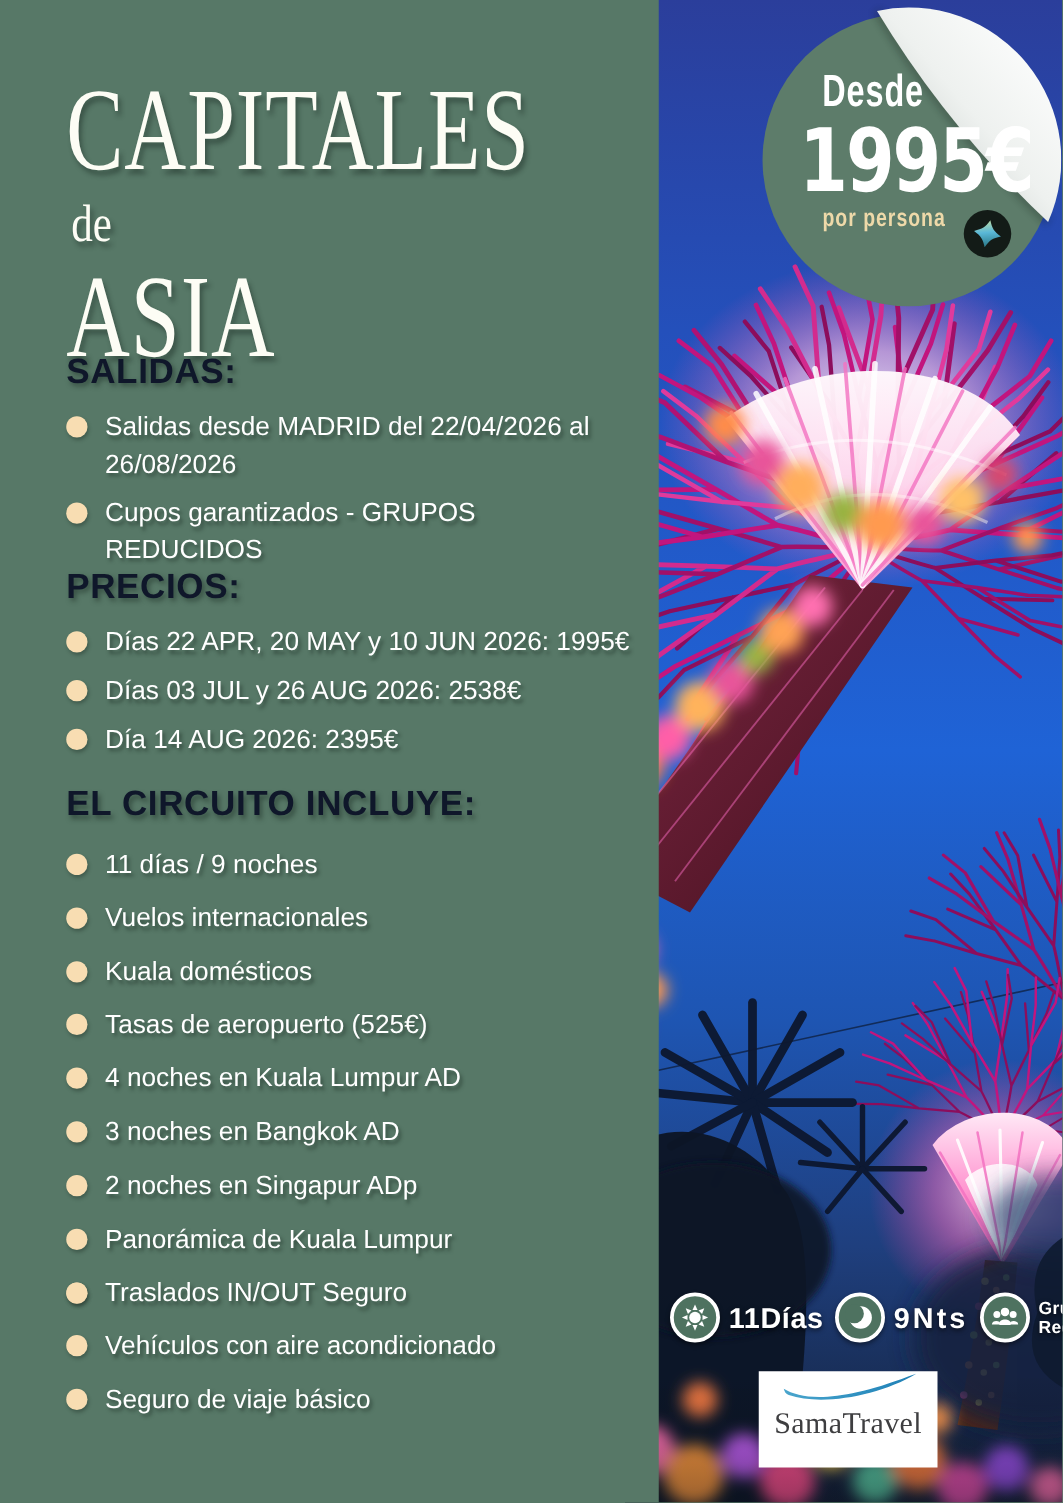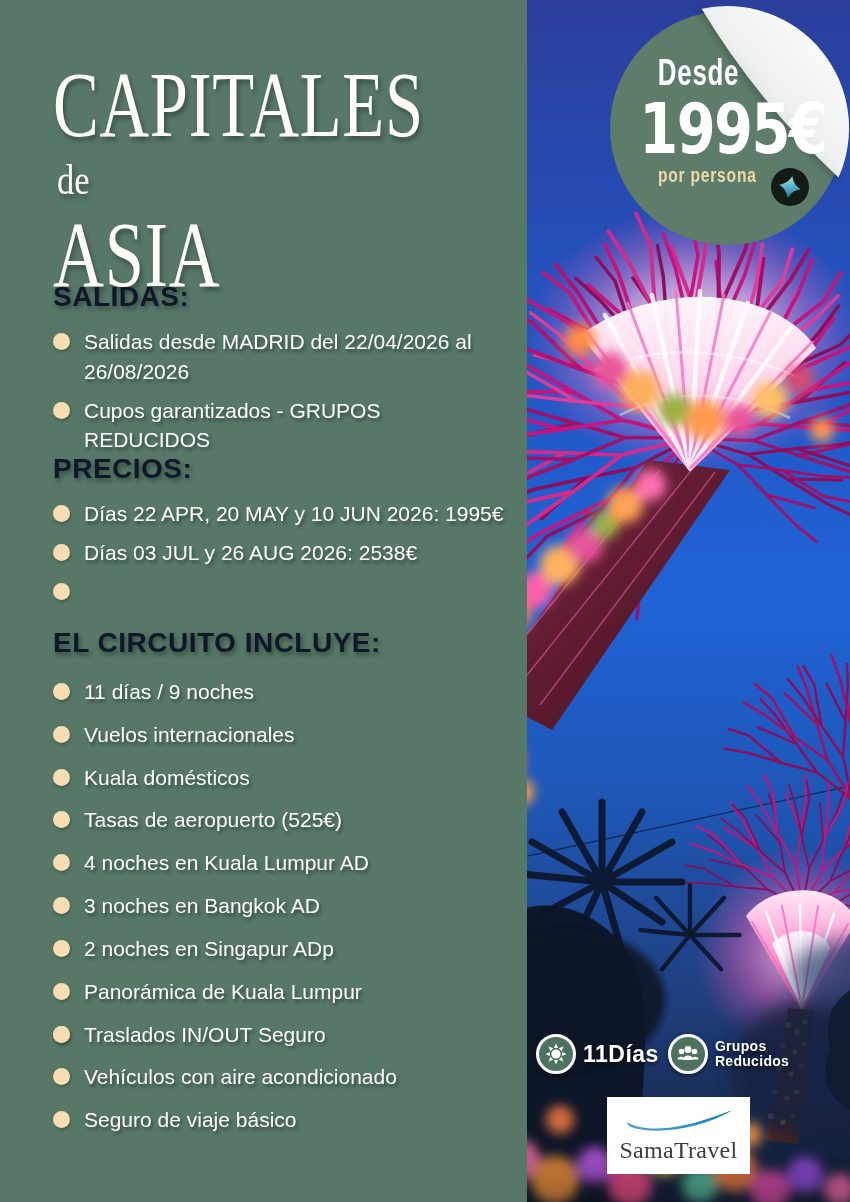--- a/index.html
+++ b/index.html
@@ -60,21 +60,21 @@
     width:34px;height:34px;border-radius:50%;background:#4e7260;border:3px solid #ffffff;
     display:flex;align-items:center;justify-content:center;flex:0 0 auto;
     box-shadow:0 2px 4px rgba(0,0,0,.45);
   }
   .fb-label{font-weight:bold;font-size:23px;letter-spacing:.5px;text-shadow:0 2px 4px rgba(0,0,0,.65);}
   .fb-label.small{font-size:14px;line-height:1.08;width:84px;letter-spacing:.3px;}
   .fb-nts{letter-spacing:2.5px;}
   
   .logo{
     position:absolute;left:607px;top:1097px;width:143px;height:77px;background:#ffffff;
-    display:flex;flex-direction:column;align-items:center;justify-content:center;gap:3px;
+    display:flex;flex-direction:column;align-items:center;gap:3px;
   }
   .logo-text{
     font-family:"Liberation Serif",serif;font-size:24px;color:#3e3e40;letter-spacing:.3px;
   }
 </style>
 </head>
 <body>
 
 <div class="photo-panel">
   <svg class="photo" width="350" height="1202" viewBox="0 0 350 1202">
@@ -322,21 +322,21 @@
       <li><span class="bullet"></span><span>Salidas desde MADRID del 22/04/2026 al 26/08/2026</span></li>
       <li><span class="bullet"></span><span>Cupos garantizados - GRUPOS REDUCIDOS</span></li>
     </ul>
   </section>
 
   <section class="section sec-precios">
     <h2 class="sec-heading">PRECIOS:</h2>
     <ul class="sec-list">
       <li><span class="bullet"></span><span>Días 22 APR, 20 MAY y 10 JUN 2026: 1995€</span></li>
       <li><span class="bullet"></span><span>Días 03 JUL y  26 AUG 2026: 2538€</span></li>
-      <li><span class="bullet"></span></li>
+      <li><span class="bullet"></span><span>Día 14 AUG 2026: 2395€</span></li>
     </ul>
   </section>
 
   <section class="section sec-circuito">
     <h2 class="sec-heading">EL CIRCUITO INCLUYE:</h2>
     <ul class="sec-list">
       <li><span class="bullet"></span><span>11 días / 9 noches</span></li>
       <li><span class="bullet"></span><span>Vuelos internacionales</span></li>
       <li><span class="bullet"></span><span>Kuala domésticos</span></li>
       <li><span class="bullet"></span><span>Tasas de aeropuerto (525€)</span></li>
@@ -398,20 +398,29 @@
             <path transform="rotate(270)" d="M0,-10.5 L2,-6 L-2,-6 Z"></path>
             <path transform="rotate(315)" d="M0,-10.5 L2,-6 L-2,-6 Z"></path>
           </g>
         </g>
       </svg>
     </span>
     <span class="fb-label">11Días</span>
   </div>
   <div class="fb">
     <span class="fb-icon">
+      <svg width="24" height="24" viewBox="-12 -12 24 24">
+        <circle cx="0.5" cy="0" r="9" fill="#ffffff"></circle>
+        <circle cx="-4.5" cy="-3" r="7.6" fill="#4e7260"></circle>
+      </svg>
+    </span>
+    <span class="fb-label fb-nts">9Nts</span>
+  </div>
+  <div class="fb">
+    <span class="fb-icon">
       <svg width="24" height="24" viewBox="-12 -12 24 24" fill="#ffffff">
         <circle cx="0" cy="-4.5" r="3.4"></circle>
         <path d="M-4.5,4.5 C-4.5,0.5 4.5,0.5 4.5,4.5 L4.5,6 L-4.5,6 Z"></path>
         <circle cx="-6.5" cy="-2.5" r="2.8"></circle>
         <path d="M-10.5,5.5 C-10.5,1.8 -3.5,1.8 -3.5,5.5 L-10.5,5.5 Z"></path>
         <circle cx="6.5" cy="-2.5" r="2.8"></circle>
         <path d="M3.5,5.5 C3.5,1.8 10.5,1.8 10.5,5.5 L3.5,5.5 Z"></path>
       </svg>
     </span>
     <span class="fb-label small">Grupos Reducidos</span>

